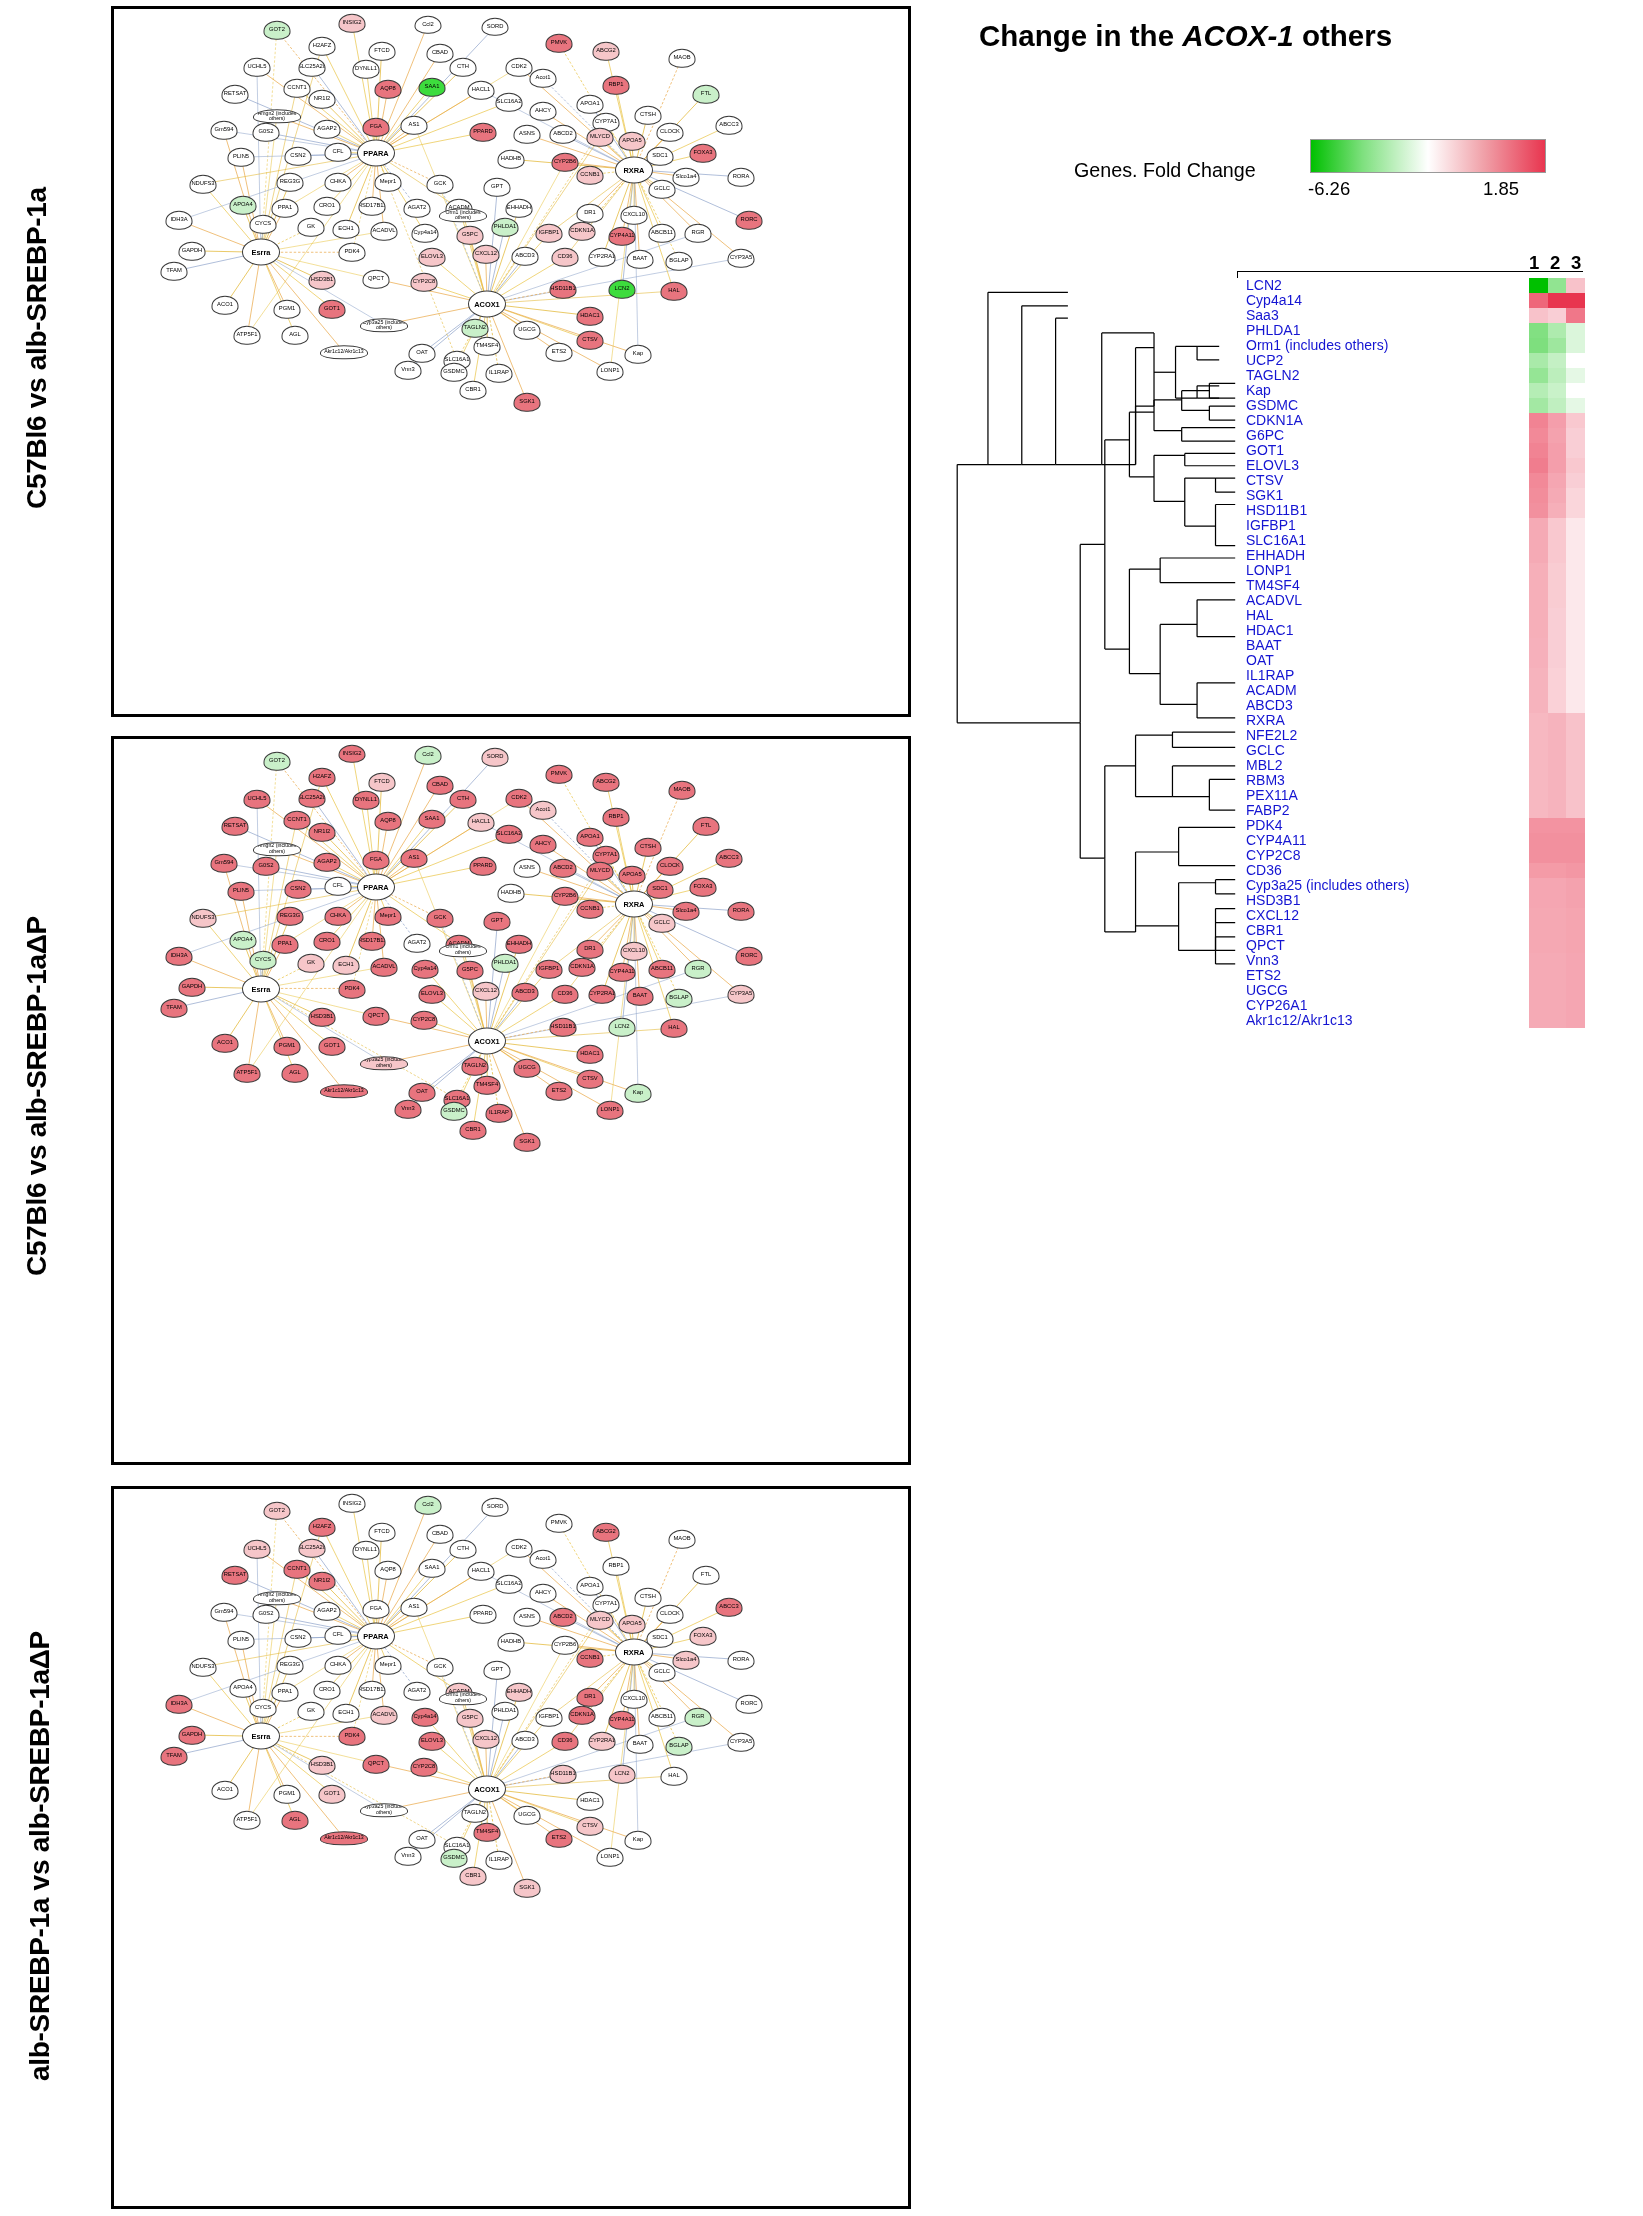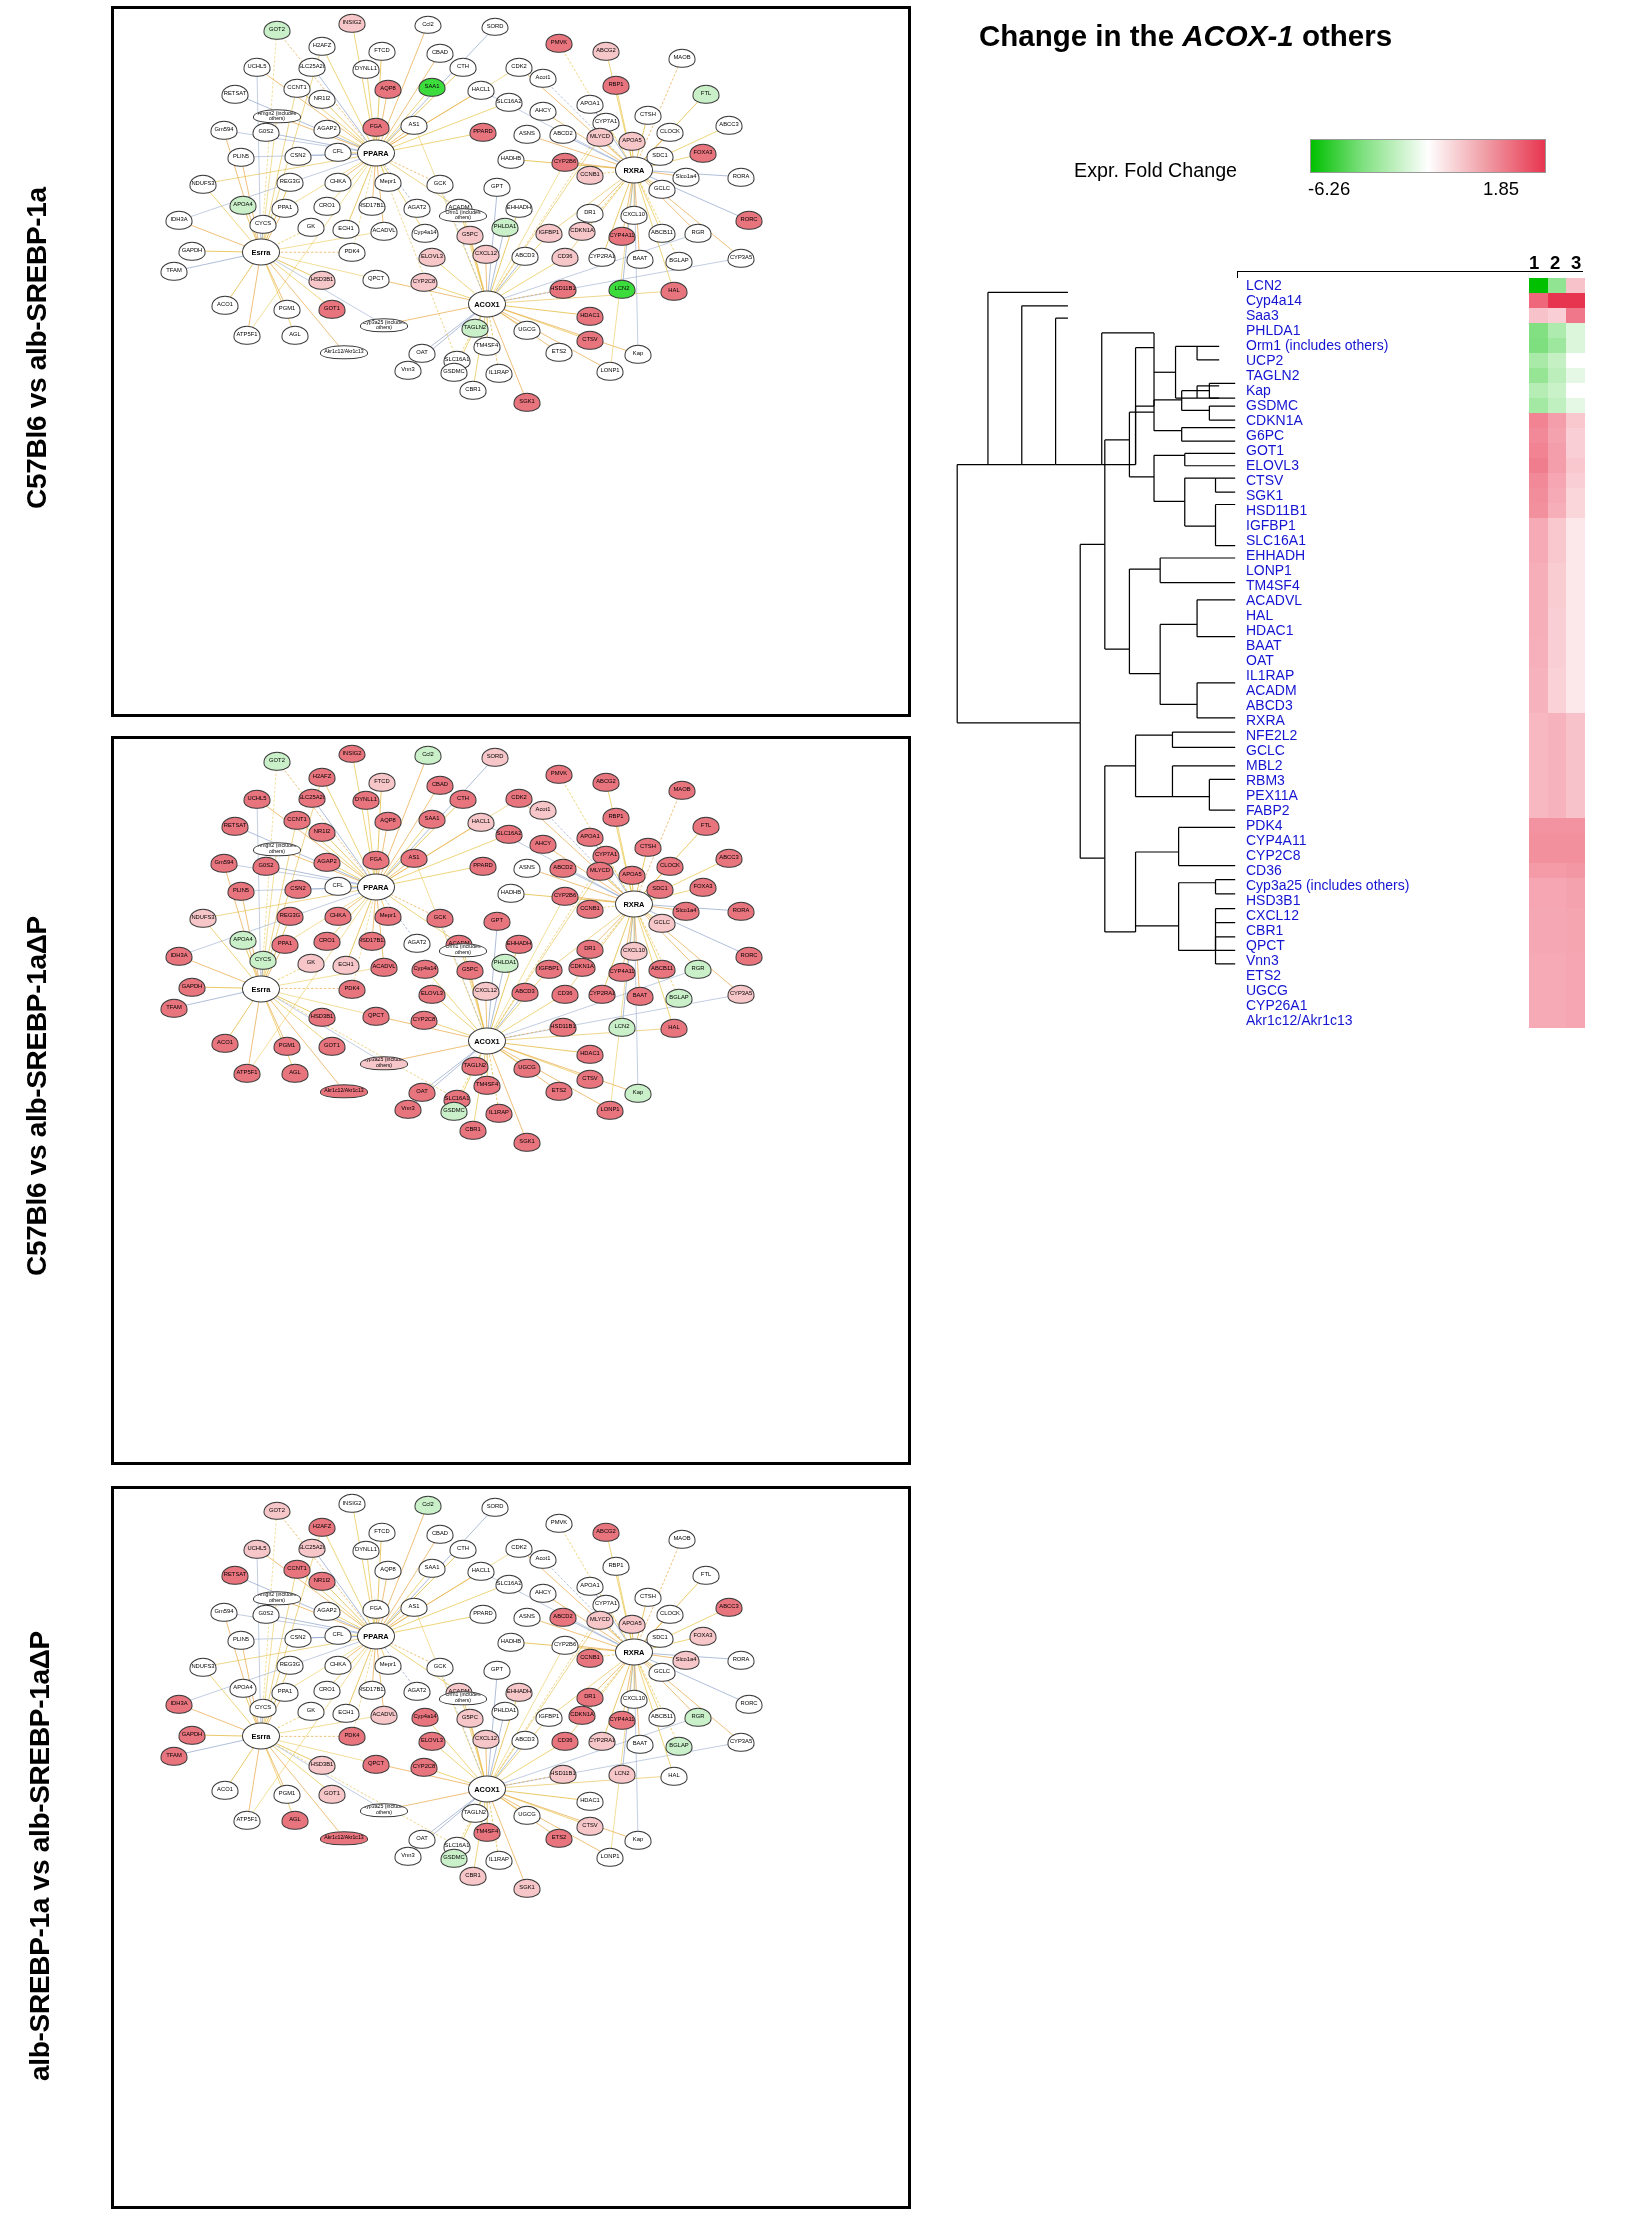--- a/index.html
+++ b/index.html
@@ -946,21 +946,21 @@
         <div class="node hub" style="left: 520px; top: 163px; width: 38px; height: 27px;">RXRA</div>
         <div class="node hub" style="left: 373px; top: 300px; width: 38px; height: 27px;">ACOX1</div>
         <div class="node hub" style="left: 147px; top: 247px; width: 38px; height: 27px;">Esrra</div>
       </div>
   </div>
 
   <div class="right-title" style="left:979px;top:18.5px;">
     <span>Change in the </span><i>ACOX-1</i><span> others</span>
   </div>
 
-  <div class="legend-label" style="left:1074px;top:159px;">Expr. Fold Change</div>
+  <div class="legend-label" style="left:1074px;top:159px;">Genes. Fold Change</div>
   <div class="legend-bar" style="left:1310px;top:139px;width:234px;height:32px;"></div>
   <div class="legend-tick" style="left:1308px;top:178px;">-6.26</div>
   <div class="legend-tick" style="left:1483px;top:178px;">1.85</div>
 
   <div class="col-hdr" style="left:1529px;top:252px;">1</div>
   <div class="col-hdr" style="left:1550px;top:252px;">2</div>
   <div class="col-hdr" style="left:1571px;top:252px;">3</div>
 
   <div class="dendro" style="left:951px;top:280px;width:323px;height:695px;">
     <svg width="323" height="695" viewBox="0 0 525 1130">

